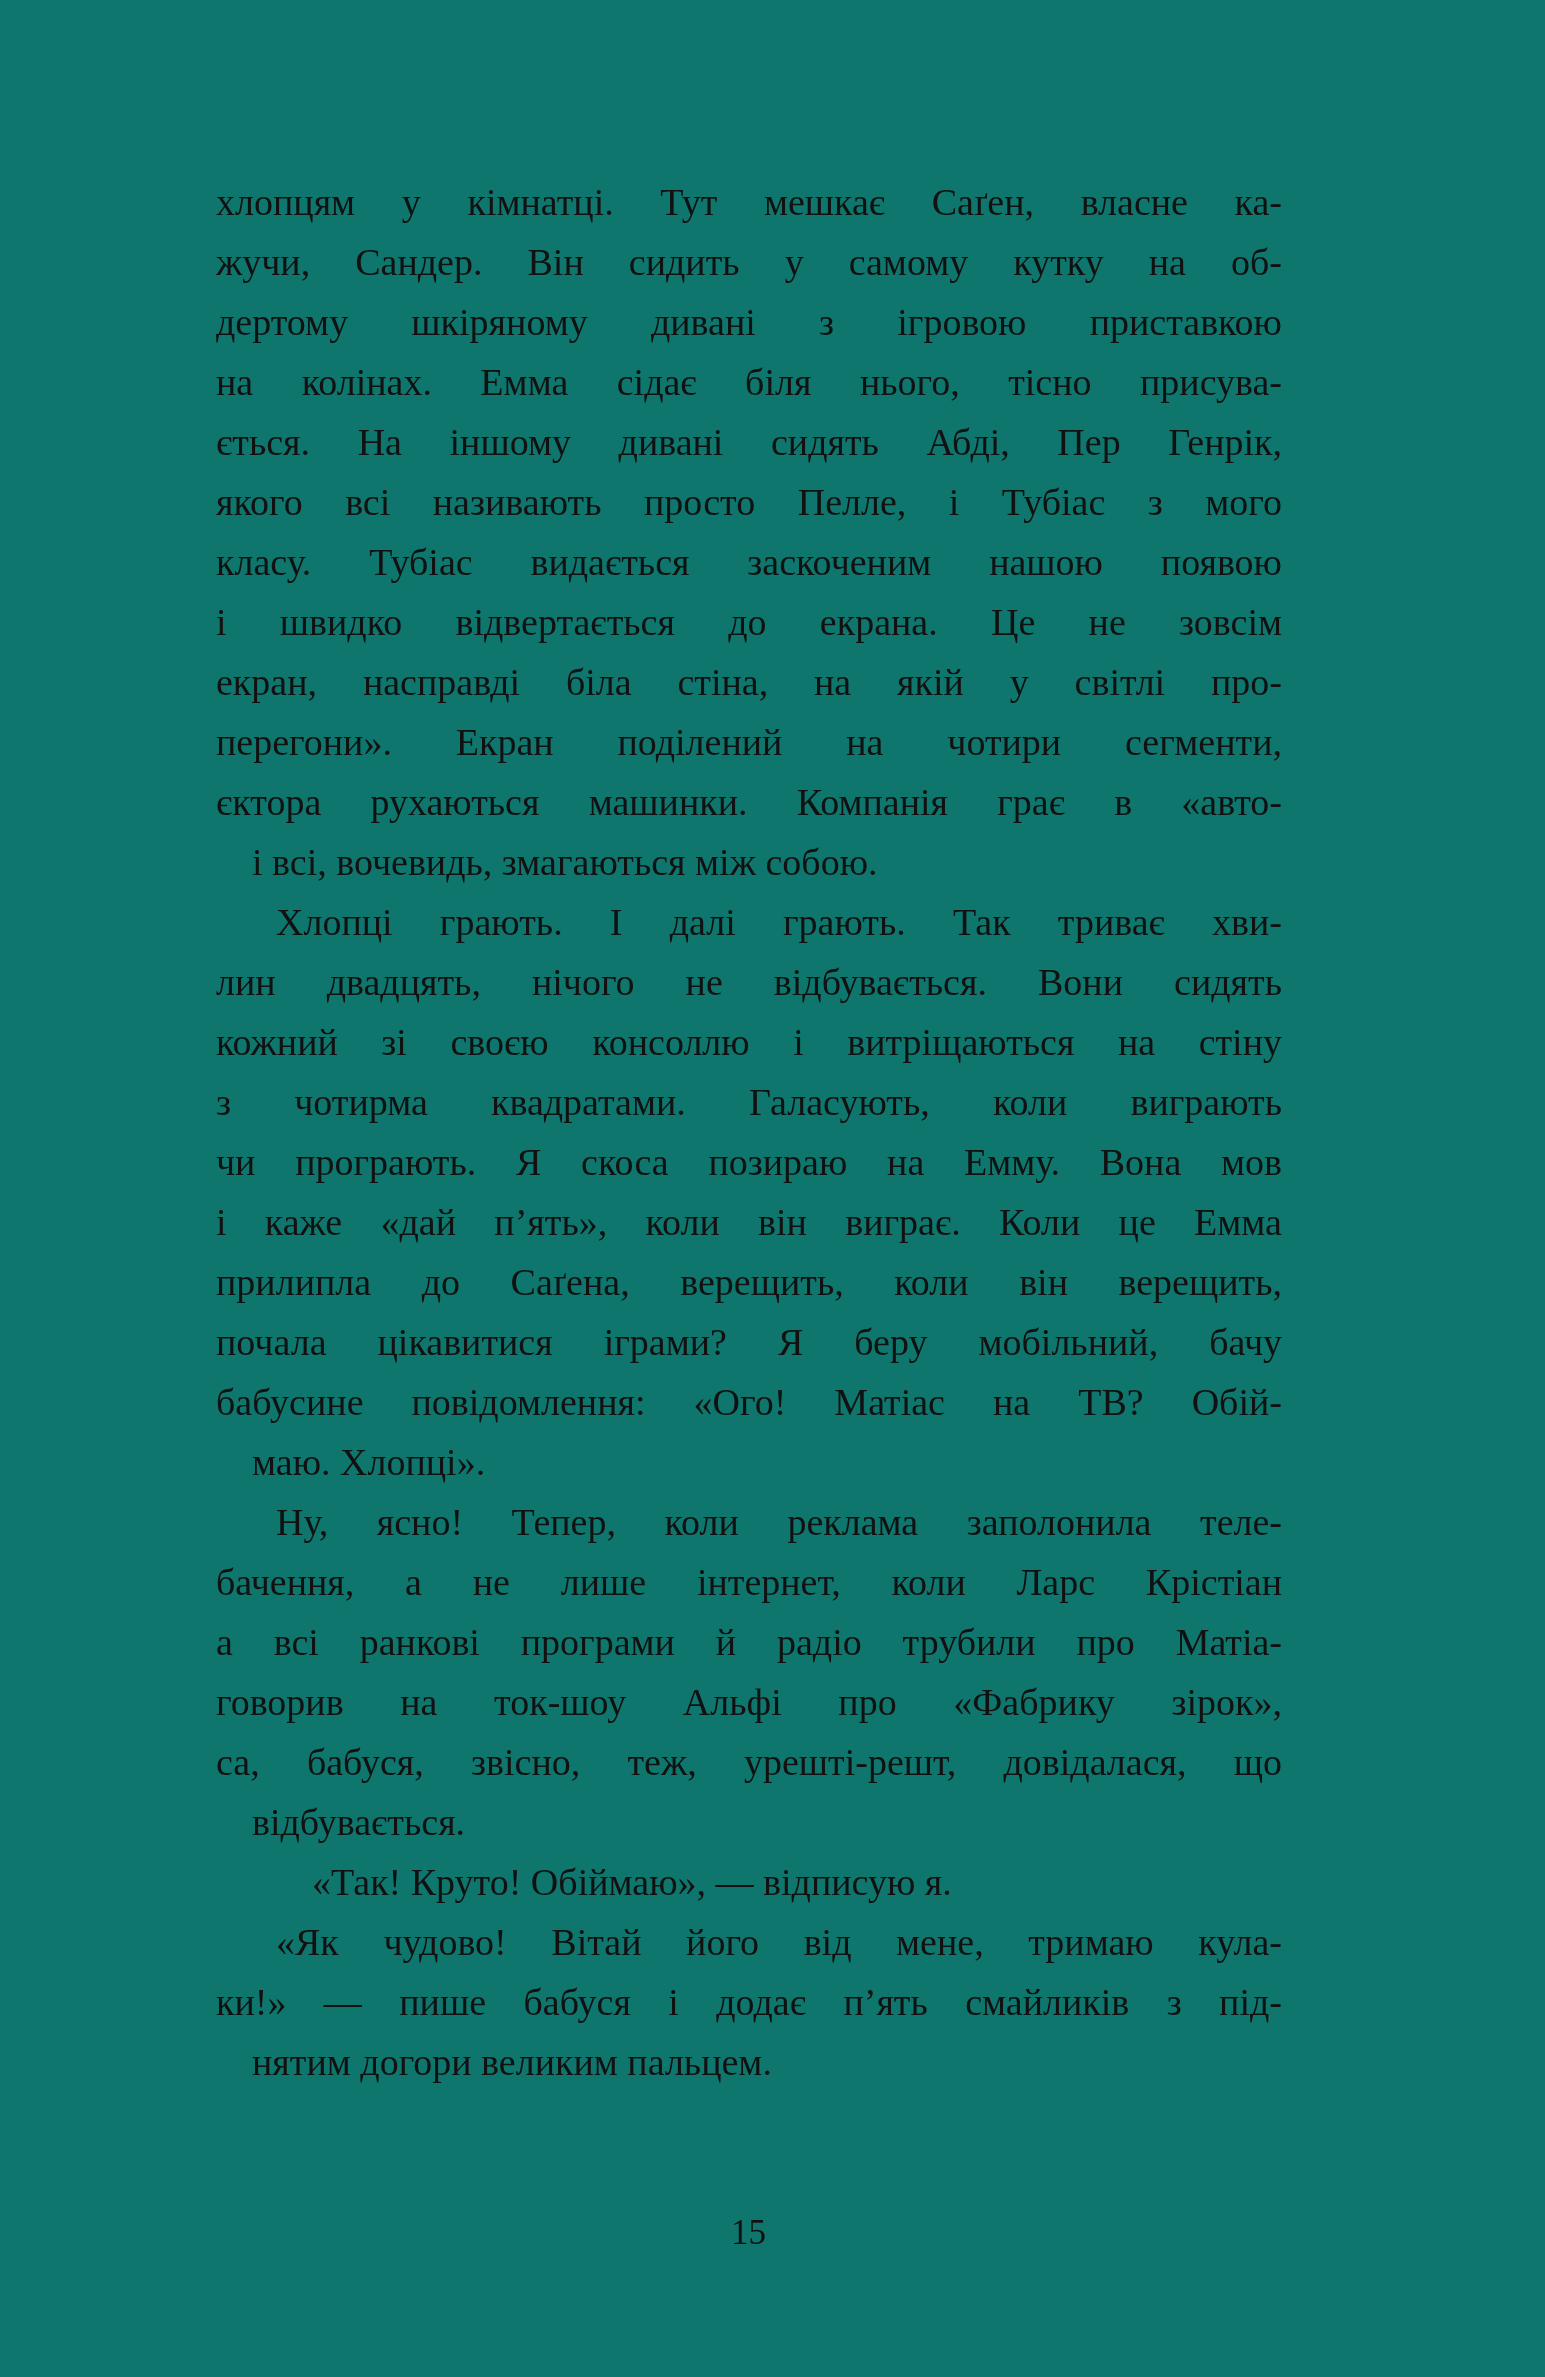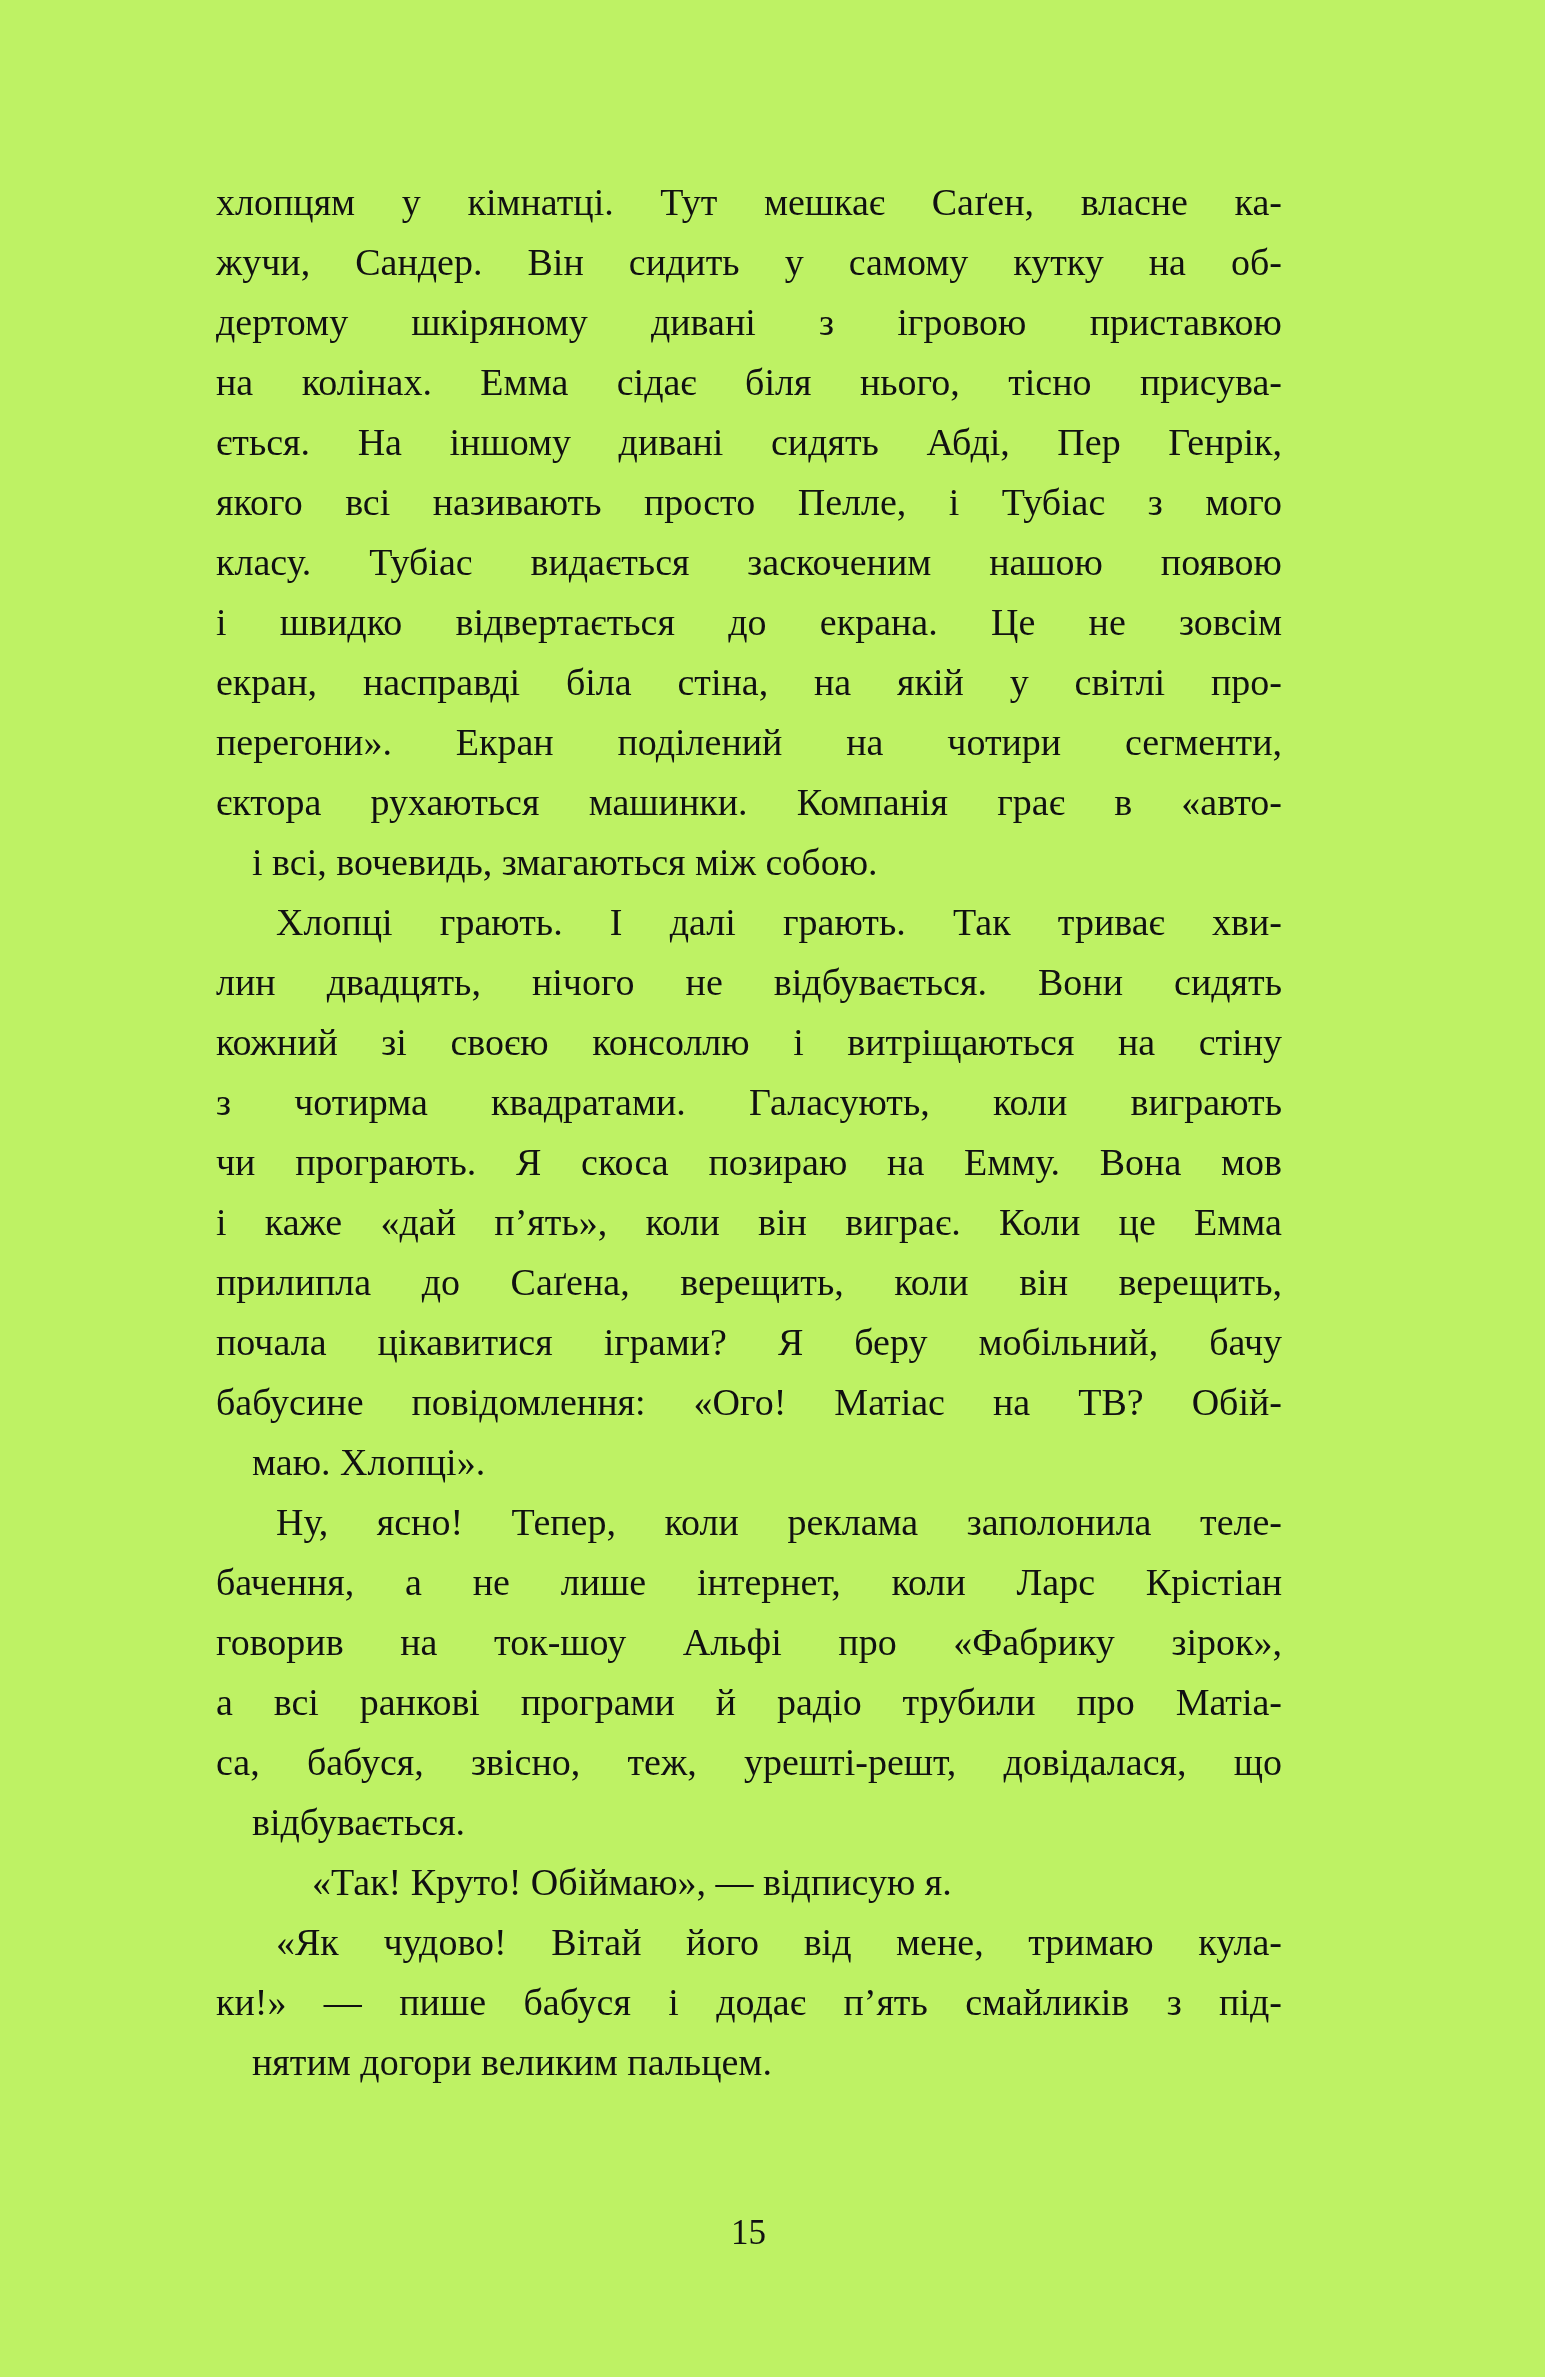--- a/index.html
+++ b/index.html
@@ -12,21 +12,21 @@
     height: 2377px;
     position: relative;
     overflow: hidden;
     font-family: "Liberation Serif", "DejaVu Serif", serif;
     color: #111111;
   }
   .page {
     position: absolute;
     left: 0; top: 0;
     width: 1545px; height: 2377px;
-    background: #bef264;
+    background: #0f766e;
   }
   .text-block {
     position: absolute;
     left: 216px;
     top: 172px;
     width: 1066px;
   }
   .line {
     display: block;
     height: 60px;
@@ -87,22 +87,22 @@
       <span class="line">і каже «дай п’ять», коли він виграє. Коли це Емма</span>
       <span class="line">прилипла до Саґена, верещить, коли він верещить,</span>
       <span class="line">почала цікавитися іграми? Я беру мобільний, бачу</span>
       <span class="line">бабусине повідомлення: «Ого! Матіас на ТВ? Обій-</span>
       <span class="line last">маю. Хлопці».</span>
     </div>
 
     <div>
       <span class="line indent">Ну, ясно! Тепер, коли реклама заполонила теле-</span>
       <span class="line">бачення, а не лише інтернет, коли Ларс Крістіан</span>
+      <span class="line">а всі ранкові програми й радіо трубили про Матіа-</span>
       <span class="line">говорив на ток-шоу Альфі про «Фабрику зірок»,</span>
-      <span class="line">а всі ранкові програми й радіо трубили про Матіа-</span>
       <span class="line">са, бабуся, звісно, теж, урешті-решт, довідалася, що</span>
       <span class="line last">відбувається.</span>
     </div>
 
     <div>
       <span class="line indent last">«Так! Круто! Обіймаю», — відписую я.</span>
     </div>
 
     <div>
       <span class="line indent">«Як чудово! Вітай його від мене, тримаю кула-</span>

